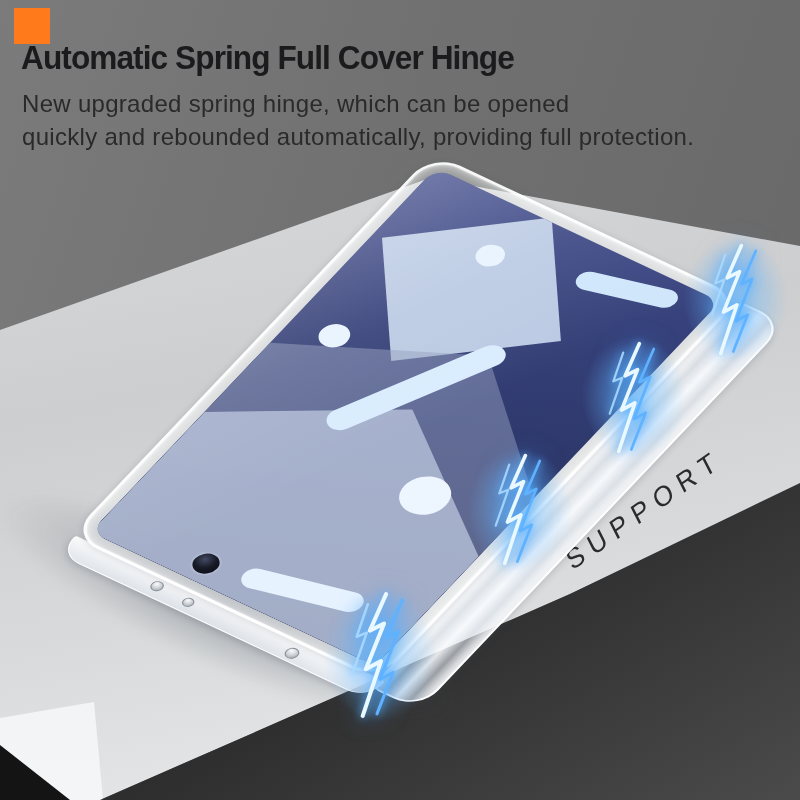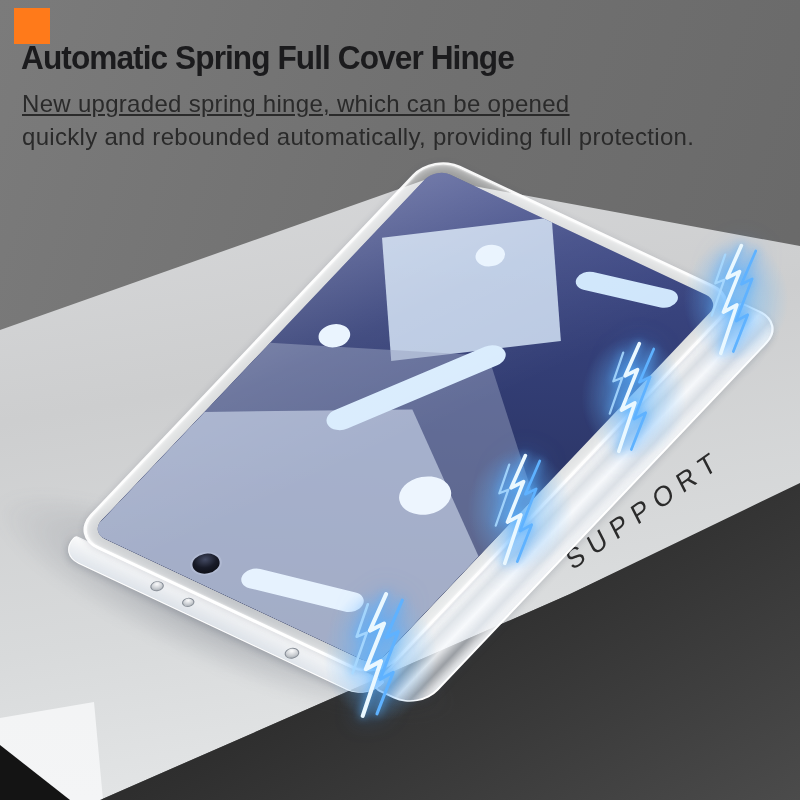--- a/index.html
+++ b/index.html
@@ -85,21 +85,21 @@
   .s2{left:588px;top:340px;}
   .s3{left:474px;top:452px;}
   .s4{left:328px;top:590px;width:104px;height:130px;}
 
   
   .accent{position:absolute;left:14px;top:8px;width:36px;height:36px;background:#ff7a1a;}
   .title{position:absolute;left:21px;top:38px;margin:0;font-size:34px;font-weight:800;
       color:#1b1b1d;letter-spacing:-1px;transform:scaleX(.93);transform-origin:left top;white-space:nowrap;}
   .subtitle{position:absolute;left:22px;margin:0;font-size:24px;font-weight:400;
       color:#2a2a2a;letter-spacing:.3px;white-space:nowrap;}
-  .sub1{top:90px;text-decoration:underline;}
+  .sub1{top:90px;}
   .sub2{top:123px;}
 </style>
 </head>
 <body>
 
 <div class="stage">
   <div class="bg"></div>
   <div class="box-top"></div>
   <div class="facet-left"></div>
   <div class="floor"></div>

